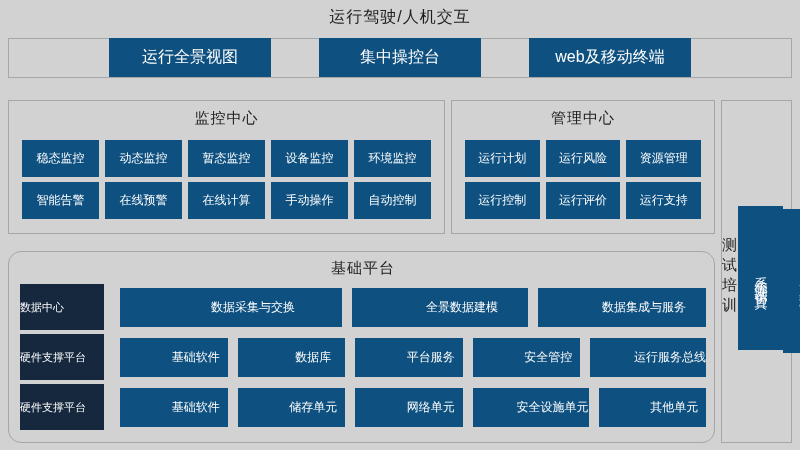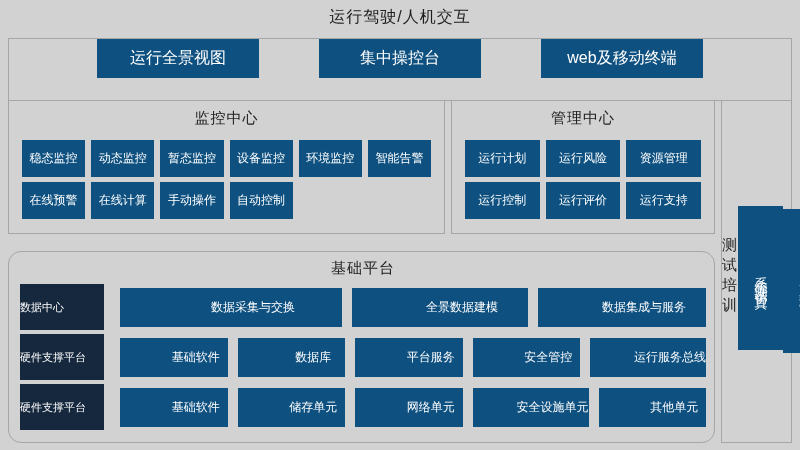--- a/index.html
+++ b/index.html
@@ -25,35 +25,35 @@
     position:absolute;box-sizing:border-box;
     border:1px solid var(--border);
   }
   .btn{
     background:var(--blue);color:var(--light);
     display:flex;align-items:center;justify-content:center;
     text-align:center;cursor:pointer;white-space:nowrap;
   }
   
   .top-box{
-    left:8px;top:38px;width:784px;height:63px;
-    display:flex;align-items:flex-start;justify-content:center;gap:60px;
+    left:8px;top:38px;width:784px;height:40px;
+    display:flex;align-items:flex-end;justify-content:center;gap:48px;
   }
   .top-box .btn{width:162px;height:39px;font-size:16px;}
   
   .panel-header{
     line-height:20px;font-size:15px;text-align:center;letter-spacing:1px;
   }
   .monitor-box{left:8px;top:100px;width:437px;height:134px;padding:7px 13px 0;}
   .manage-box{left:451px;top:100px;width:264px;height:134px;padding:7px 13px 0;}
   .btn-grid{
     display:grid;margin-top:12px;column-gap:6px;row-gap:5px;
     grid-auto-rows:37px;
   }
-  .grid-5{grid-template-columns:repeat(6,1fr);}
+  .grid-5{grid-template-columns:repeat(5,1fr);}
   .grid-3{grid-template-columns:repeat(3,1fr);}
   .btn-grid .btn{font-size:12px;}
   
   .test-box{
     left:721px;top:100px;width:71px;height:343px;padding-top:7px;
     display:flex;flex-direction:row;align-items:center;
   }
   .vbtn{
     width:45px;height:144px;flex:none;
     writing-mode:vertical-rl;text-orientation:upright;

